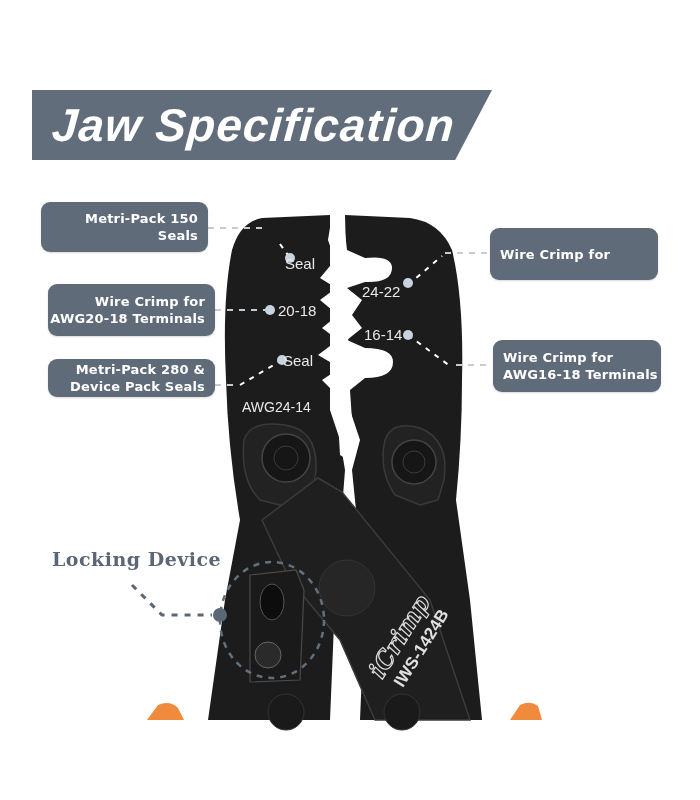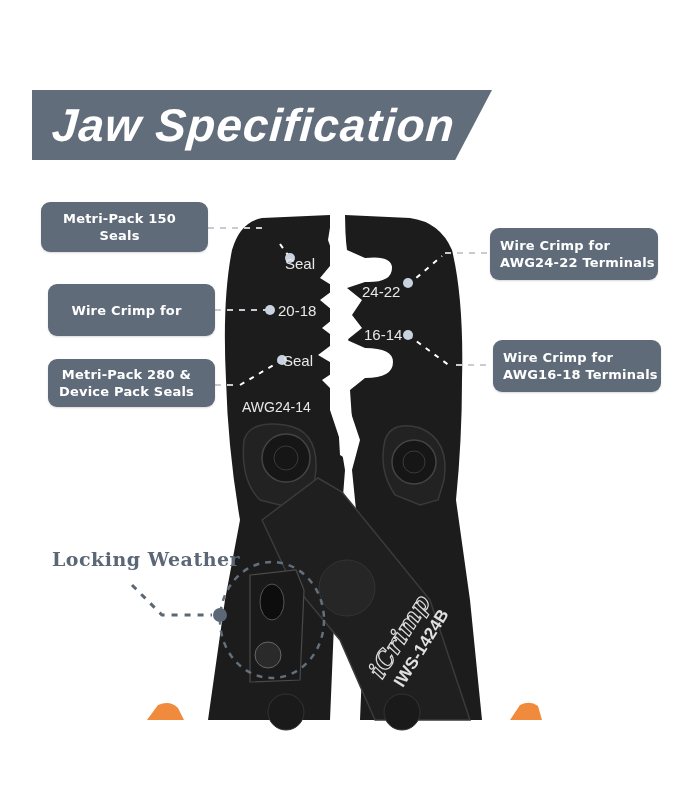--- a/index.html
+++ b/index.html
@@ -15,21 +15,21 @@
       font-family: "Liberation Sans", sans-serif; letter-spacing: 1px;
       transform: skewX(-4deg);
     }
     .label {
       position: absolute; background: #5f6b79; color: #ffffff;
       border-radius: 9px; font-weight: bold; font-size: 13px; line-height: 17px;
       font-family: "DejaVu Sans", sans-serif; letter-spacing: 0.2px;
       box-sizing: border-box; display: flex; flex-direction: column; justify-content: center;
       box-shadow: 0 1px 2px rgba(0,0,0,0.15);
     }
-    .label.right-align { text-align: center; padding-right: 10px; }
+    .label.right-align { text-align: right; padding-right: 10px; }
     .label.left-align { text-align: left; padding-left: 10px; }
     .label span { display: block; }
     svg.tool { position: absolute; left: 0; top: 0; }
     .lock-title {
       position: absolute; left: 52px; top: 548px; color: #5b6775;
       font-family: "DejaVu Serif", serif; font-weight: bold; font-size: 19px; letter-spacing: 0.5px;
     }
     .jaw-text { font-family: "Liberation Sans", sans-serif; fill: #e8e8e8; font-size: 15px; }
   </style>
 </head>
@@ -106,28 +106,28 @@
     <text x="0" y="0" fill="none" stroke="#dddddd" stroke-width="1.2" font-family="DejaVu Serif, serif" font-style="italic" font-weight="bold" font-size="24">iCrimp</text>
     <text x="4" y="22" fill="#e0e0e0" font-family="Liberation Sans, sans-serif" font-weight="bold" font-size="17">IWS-1424B</text>
   </g>
 </svg>
 
 <div class="label right-align" style="left:41px; top:202px; width:167px; height:50px;">
   <span>Metri-Pack 150 Seals</span>
 </div>
 <div class="label right-align" style="left:48px; top:284px; width:167px; height:52px;">
   <span>Wire Crimp for</span>
+  <span>AWG20-18 Terminals</span>
 </div>
-<div class="label right-align" style="left:48px; top:359px; width:167px; height:48px;">
+<div class="label right-align" style="left:48px; top:359px; width:167px; height:38px;">
   <span>Metri-Pack 280 &amp;</span>
   <span>Device Pack Seals</span>
 </div>
 
 <div class="label left-align" style="left:490px; top:228px; width:168px; height:52px;">
   <span>Wire Crimp for</span>
-  <span>AWG24-22 Terminals</span>
 </div>
 <div class="label left-align" style="left:493px; top:340px; width:168px; height:52px;">
   <span>Wire Crimp for</span>
   <span>AWG16-18 Terminals</span>
 </div>
 
-<div class="lock-title">Locking Weather</div>
+<div class="lock-title">Locking Device</div>
 
 </body></html>

